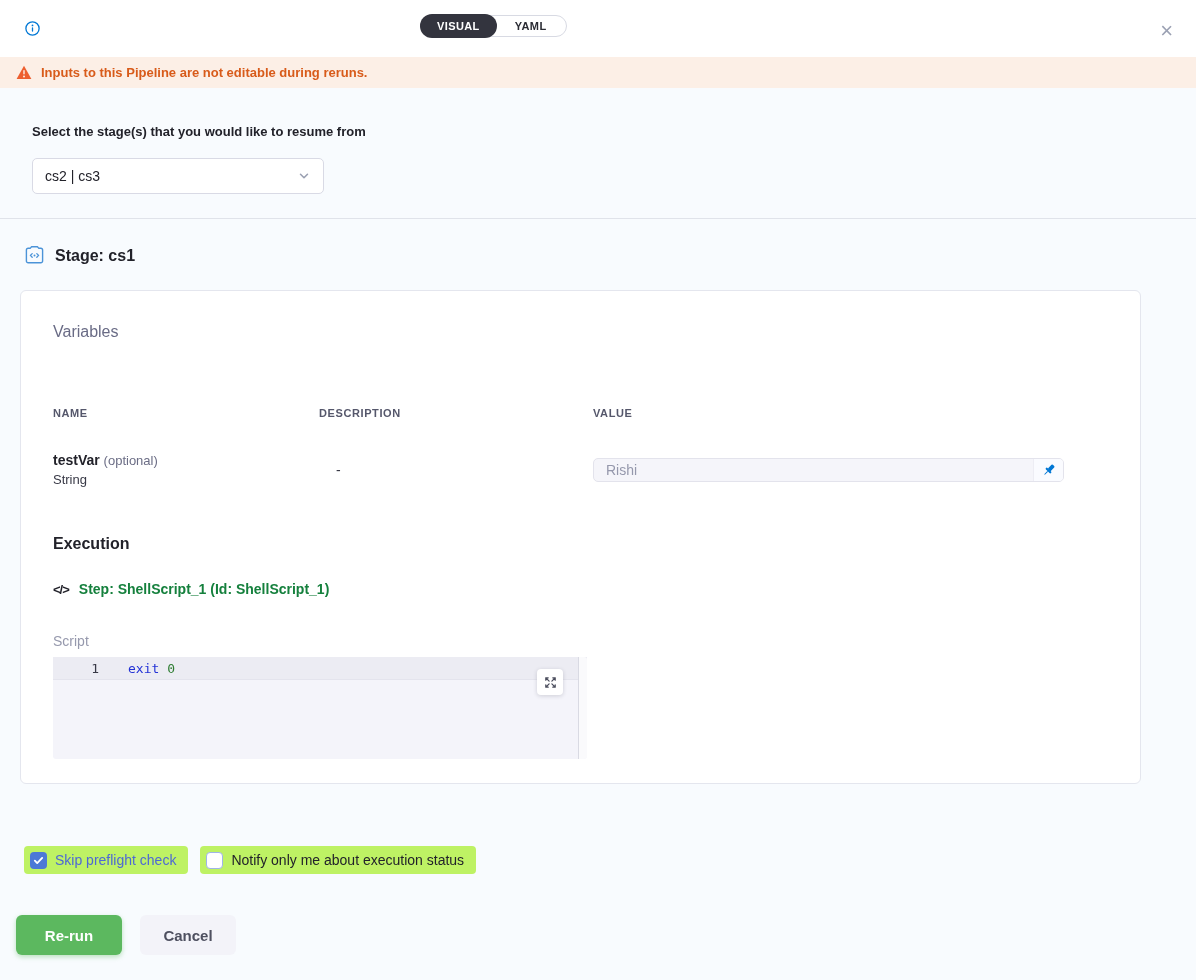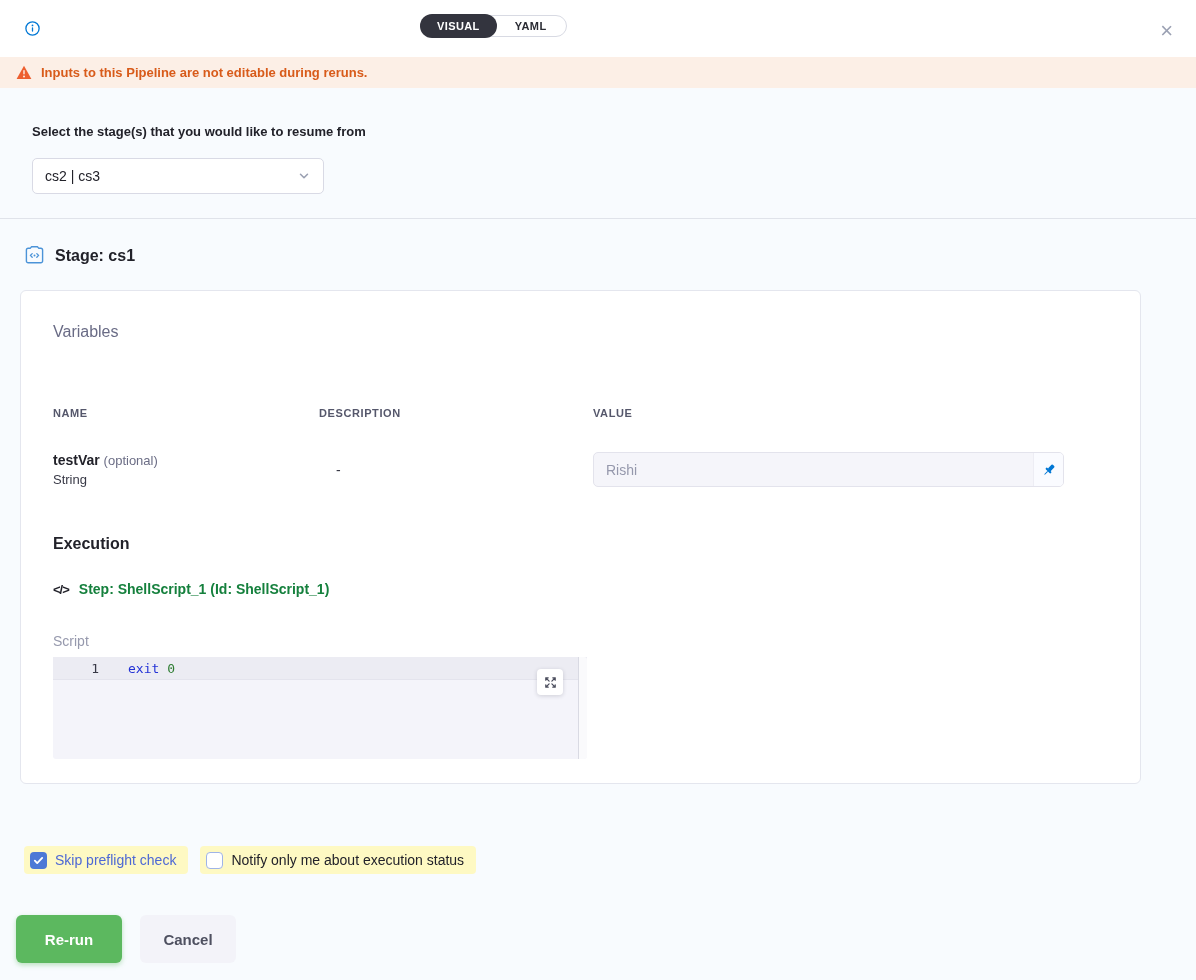--- a/index.html
+++ b/index.html
@@ -78,21 +78,21 @@
     margin-top: 66px; align-items: start;
   }
   .col-header { font-size: 11px; font-weight: 700; letter-spacing: .6px; color: #55576b; }
   .var-row { display: grid; grid-template-columns: 266px 274px 1fr; margin-top: 33px; align-items: center; }
   .name-line1 { font-size: 14px; }
   .var-name { font-weight: 700; color: #22222a; }
   .var-note { font-size: 13px; color: #6b6d85; }
   .var-type { font-size: 13px; color: #383946; margin-top: 4px; }
   .var-desc { font-size: 14px; color: #383946; padding-left: 17px; }
   .value-wrap {
-    width: 471px; height: 35px;
+    width: 471px; height: 24px;
     background: #f5f5fa; border: 1px solid #e3e3ec; border-radius: 5px;
     display: flex; align-items: center; overflow: hidden;
   }
   .value-input {
     flex: 1; border: none; outline: none; background: transparent;
     font-family: "Liberation Sans", sans-serif;
     font-size: 14px; color: #9598ac; padding: 0 12px; height: 100%;
   }
   .pin-btn {
     width: 30px; height: 100%; background: #fafbff;
@@ -126,35 +126,35 @@
   }
   .editor-scrollbar {
     position: absolute; right: 0; top: 0; bottom: 0; width: 9px;
     background: #fafafc; border-left: 1px solid #d9dae3;
     border-radius: 0 3px 3px 0; cursor: pointer;
   }
   
   .options-row { margin: 62px 0 0 24px; display: flex; gap: 12px; }
   .option {
     display: flex; align-items: center; gap: 8px;
-    background: #fef9c3; border-radius: 4px; height: 28px;
+    background: #bef264; border-radius: 4px; height: 28px;
     padding: 0 12px 0 6px; cursor: pointer;
   }
   .checkbox {
     width: 17px; height: 17px; border-radius: 4px;
     display: flex; align-items: center; justify-content: center;
   }
   .checkbox.checked { background: #4c79d6; }
   .checkbox.unchecked { background: #fff; border: 1px solid #9fb4e8; }
   .opt-label-blue { font-size: 14px; color: #4d68d5; }
   .opt-label-dark { font-size: 14px; color: #22222a; }
   
   .actions { margin: 41px 0 0 16px; display: flex; gap: 18px; }
   .btn {
-    height: 48px; border: none; border-radius: 6px;
+    height: 40px; border: none; border-radius: 6px;
     font-family: "Liberation Sans", sans-serif;
     font-size: 15px; font-weight: 700; cursor: pointer;
     display: flex; align-items: center; justify-content: center;
   }
   .btn-rerun {
     background: #5cb85f; color: #fff; width: 106px;
     box-shadow: 0 2px 5px rgba(92,184,95,.4);
   }
   .btn-cancel { background: #f3f3f9; color: #4e5060; width: 96px; }
 </style>

